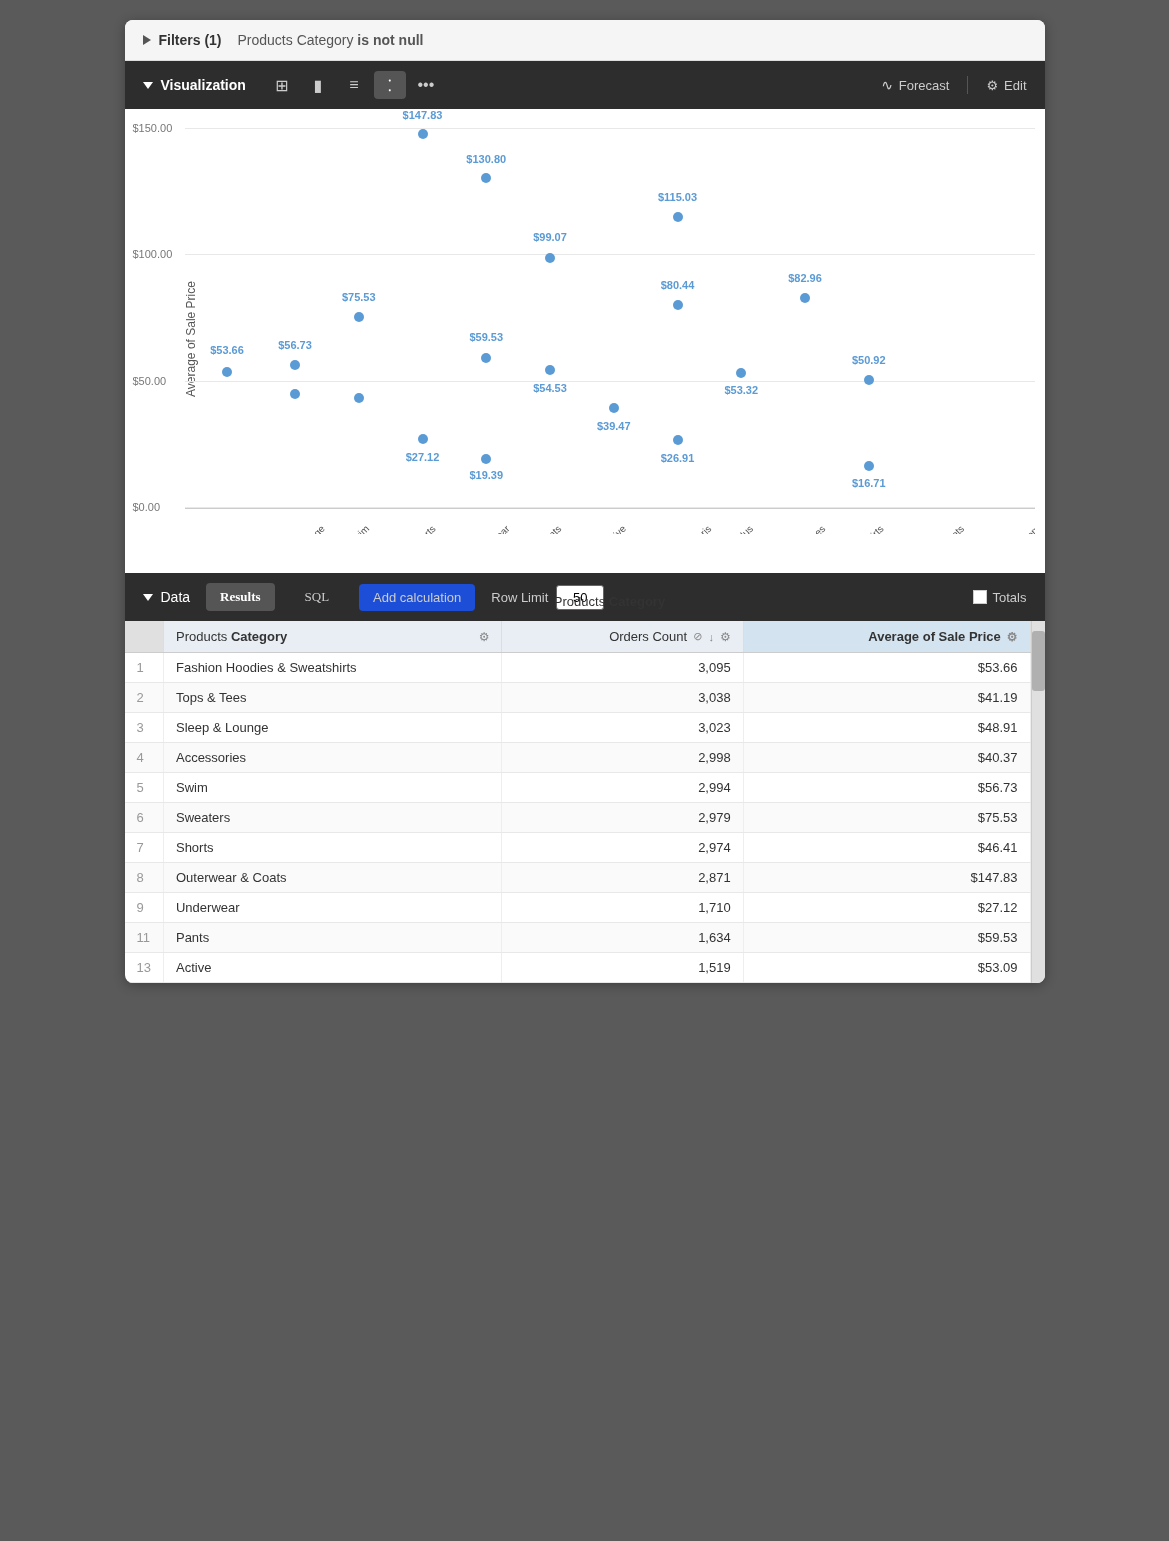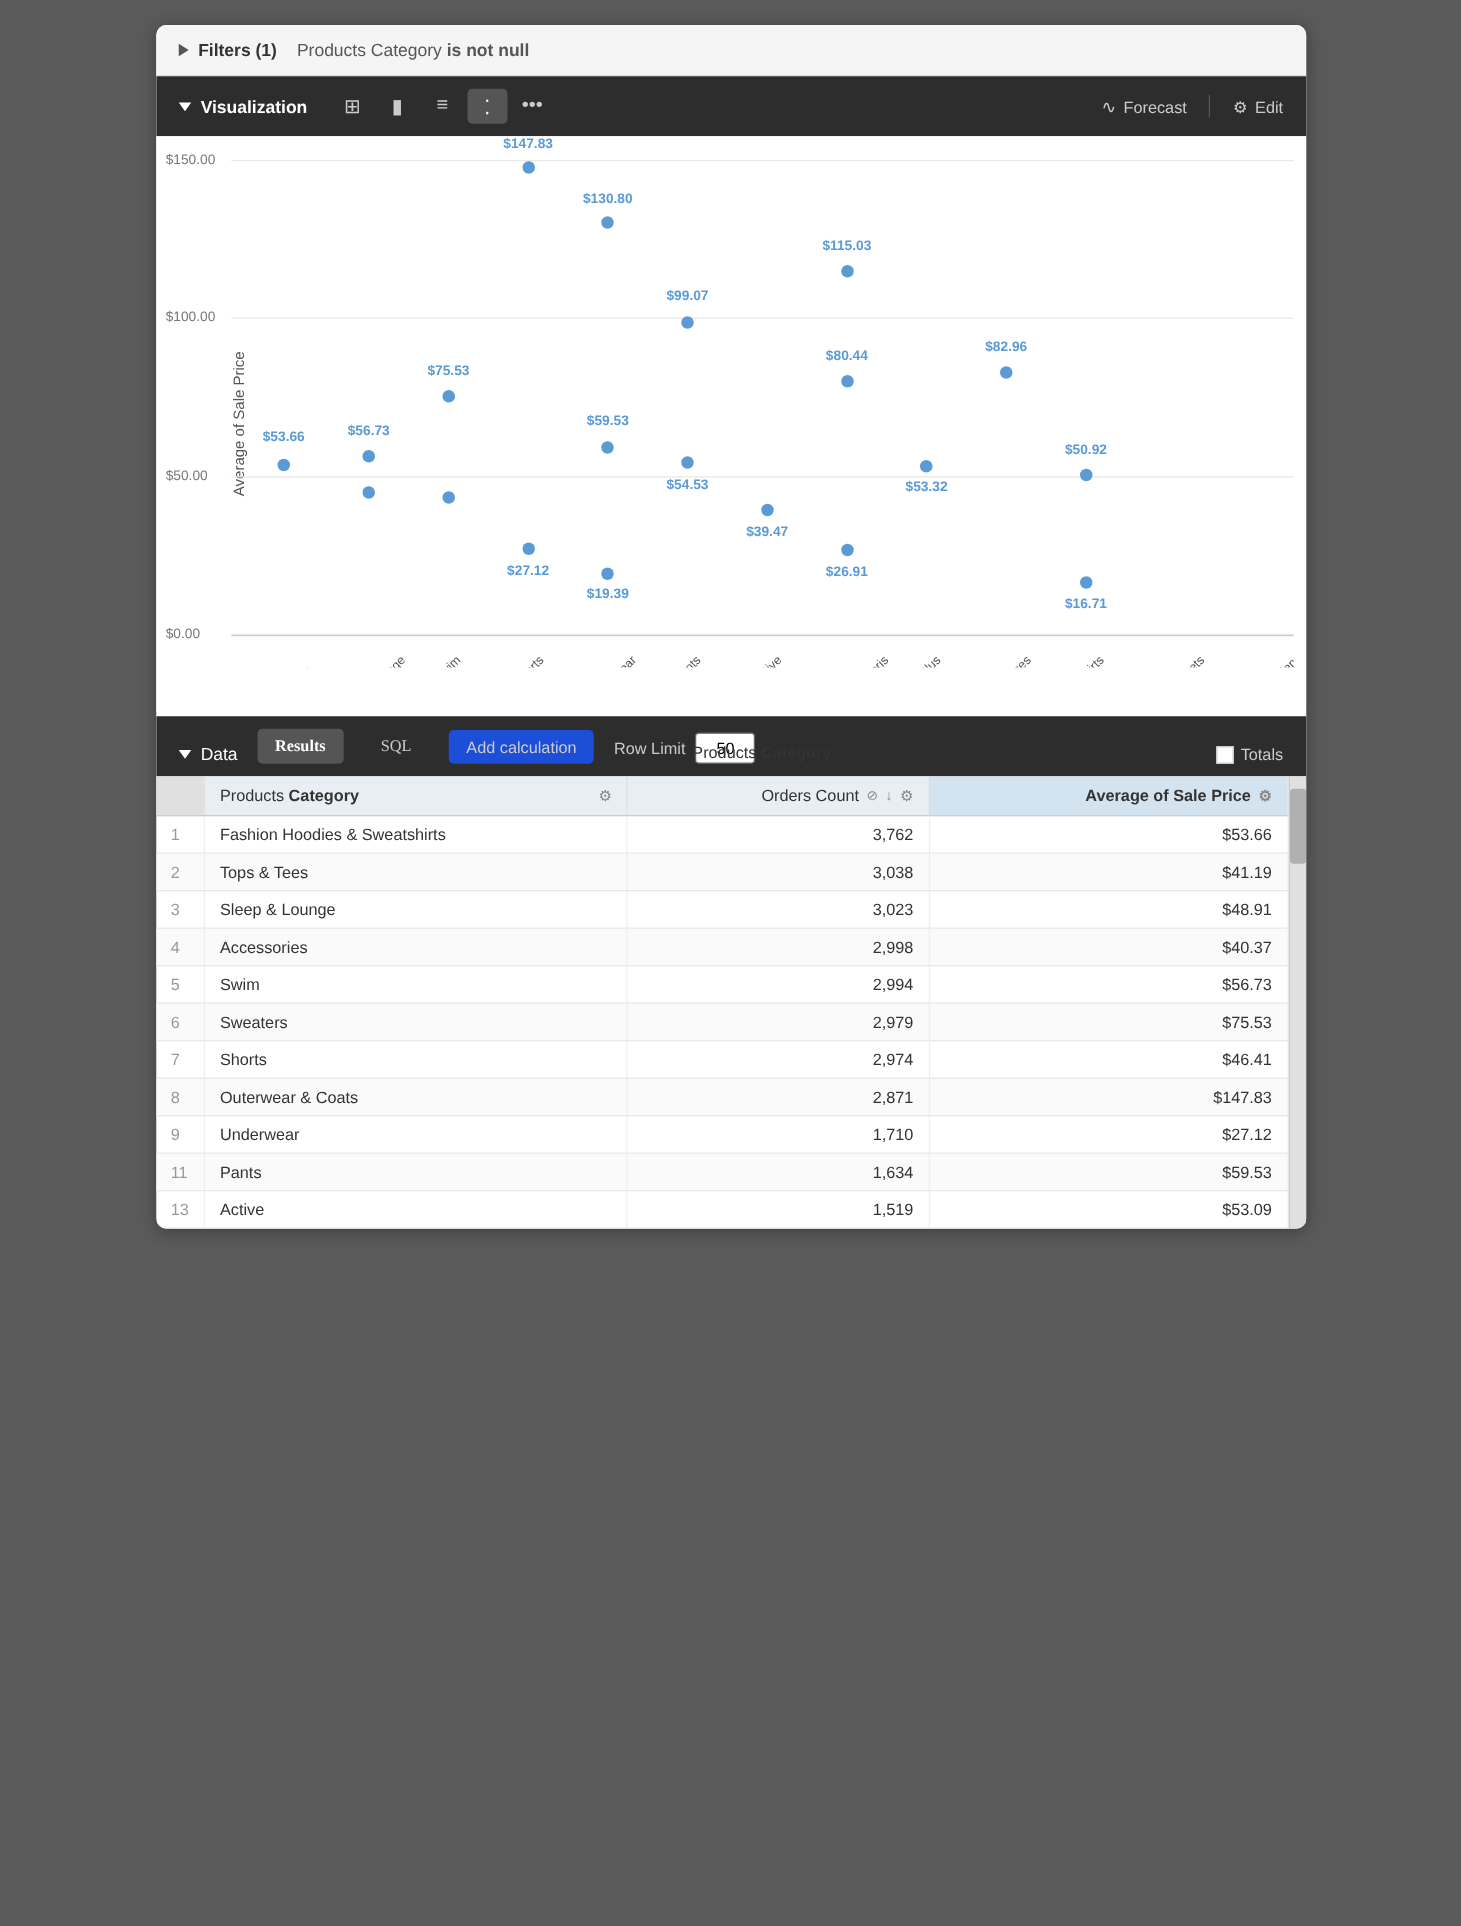--- a/index.html
+++ b/index.html
@@ -165,21 +165,21 @@
       margin-top: 60px;
       padding-bottom: 10px;
     }
     .x-axis-title strong { font-weight: 700; }
 
     
     .data-toolbar {
       background: #2d2d2d;
       padding: 10px 18px;
       display: flex;
-      align-items: flex-end;
+      align-items: center;
       gap: 16px;
       margin-top: 4px;
     }
     .data-label {
       display: flex; align-items: center; gap: 8px;
       color: #fff; font-size: 14px;
     }
     .data-triangle {
       width: 0; height: 0;
       border-left: 5px solid transparent;
@@ -494,21 +494,21 @@
                 <span>Average of Sale Price</span>
                 <span class="gear-icon">⚙</span>
               </div>
             </th>
           </tr>
         </thead>
         <tbody id="table-body">
         <tr>
     <td class="row-num">1</td>
     <td>Fashion Hoodies &amp; Sweatshirts</td>
-    <td class="numeric">3,762</td>
+    <td class="numeric">3,095</td>
     <td class="numeric">$53.66</td>
   </tr>
             <tr>
     <td class="row-num">2</td>
     <td>Tops &amp; Tees</td>
     <td class="numeric">3,038</td>
     <td class="numeric">$41.19</td>
   </tr>
             <tr>
     <td class="row-num">3</td>

